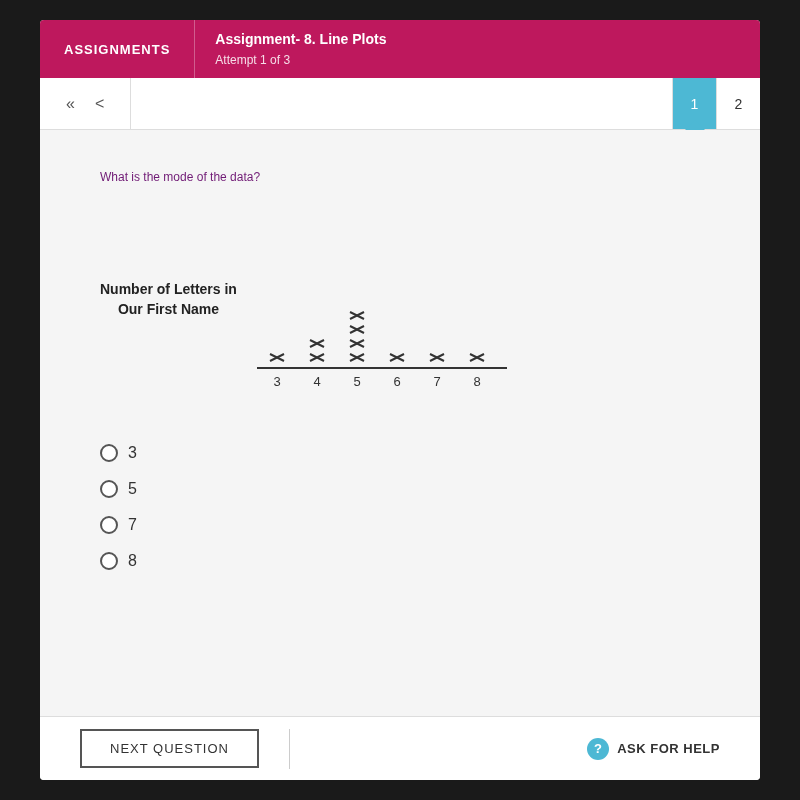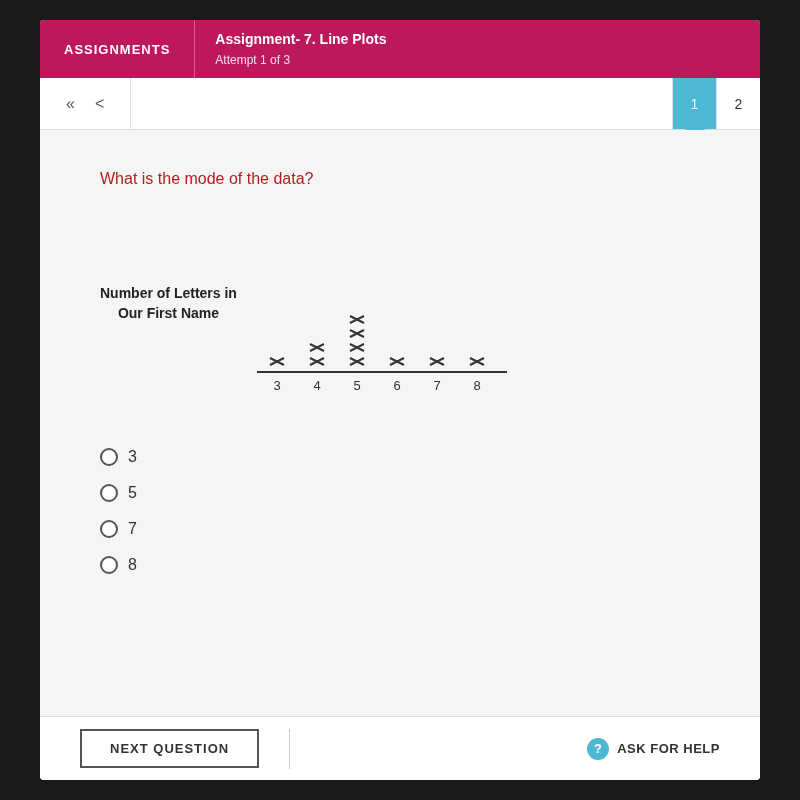--- a/index.html
+++ b/index.html
@@ -126,22 +126,22 @@
     .main-content {
       flex: 1;
       background: #f5f5f5;
       padding: 30px 60px;
       overflow-y: auto;
       display: flex;
       flex-direction: column;
     }
 
     .question-text {
-      font-size: 16px;
-      color: #b91c1c;
+      font-size: 12px;
+      color: #701a75;
       margin-bottom: 24px;
       margin-top: 10px;
     }
 
     
     .line-plot-container {
       display: flex;
       flex-direction: row;
       align-items: center;
       margin-bottom: 28px;
@@ -194,21 +194,21 @@
       display: flex;
       align-items: center;
       padding: 0 40px;
       flex-shrink: 0;
     }
     .next-btn {
       border: 2px solid #555;
       background: white;
       padding: 10px 28px;
       font-size: 13px;
-      font-weight: 700;
+      font-weight: 400;
       letter-spacing: 1px;
       color: #333;
       cursor: pointer;
       text-transform: uppercase;
     }
     .ask-help {
       margin-left: auto;
       display: flex;
       align-items: center;
       gap: 8px;
@@ -242,21 +242,21 @@
 <body>
 
 <div class="device-frame">
 
   <div class="top-nav">
     <div class="nav-tab">
       <span>ASSIGNMENTS</span>
     </div>
     <div class="nav-assignment">
       <div class="nav-assignment-title">
-        <span>Assignment</span><span>- 7. Line Plots</span>
+        <span>Assignment</span><span>- 8. Line Plots</span>
       </div>
       <div class="nav-assignment-sub">Attempt 1 of 3</div>
     </div>
   </div>
 
   <div class="question-nav">
     <div class="nav-arrows">
       <span class="arrow-btn">«</span>
       <span class="arrow-btn">&lt;</span>
     </div>

